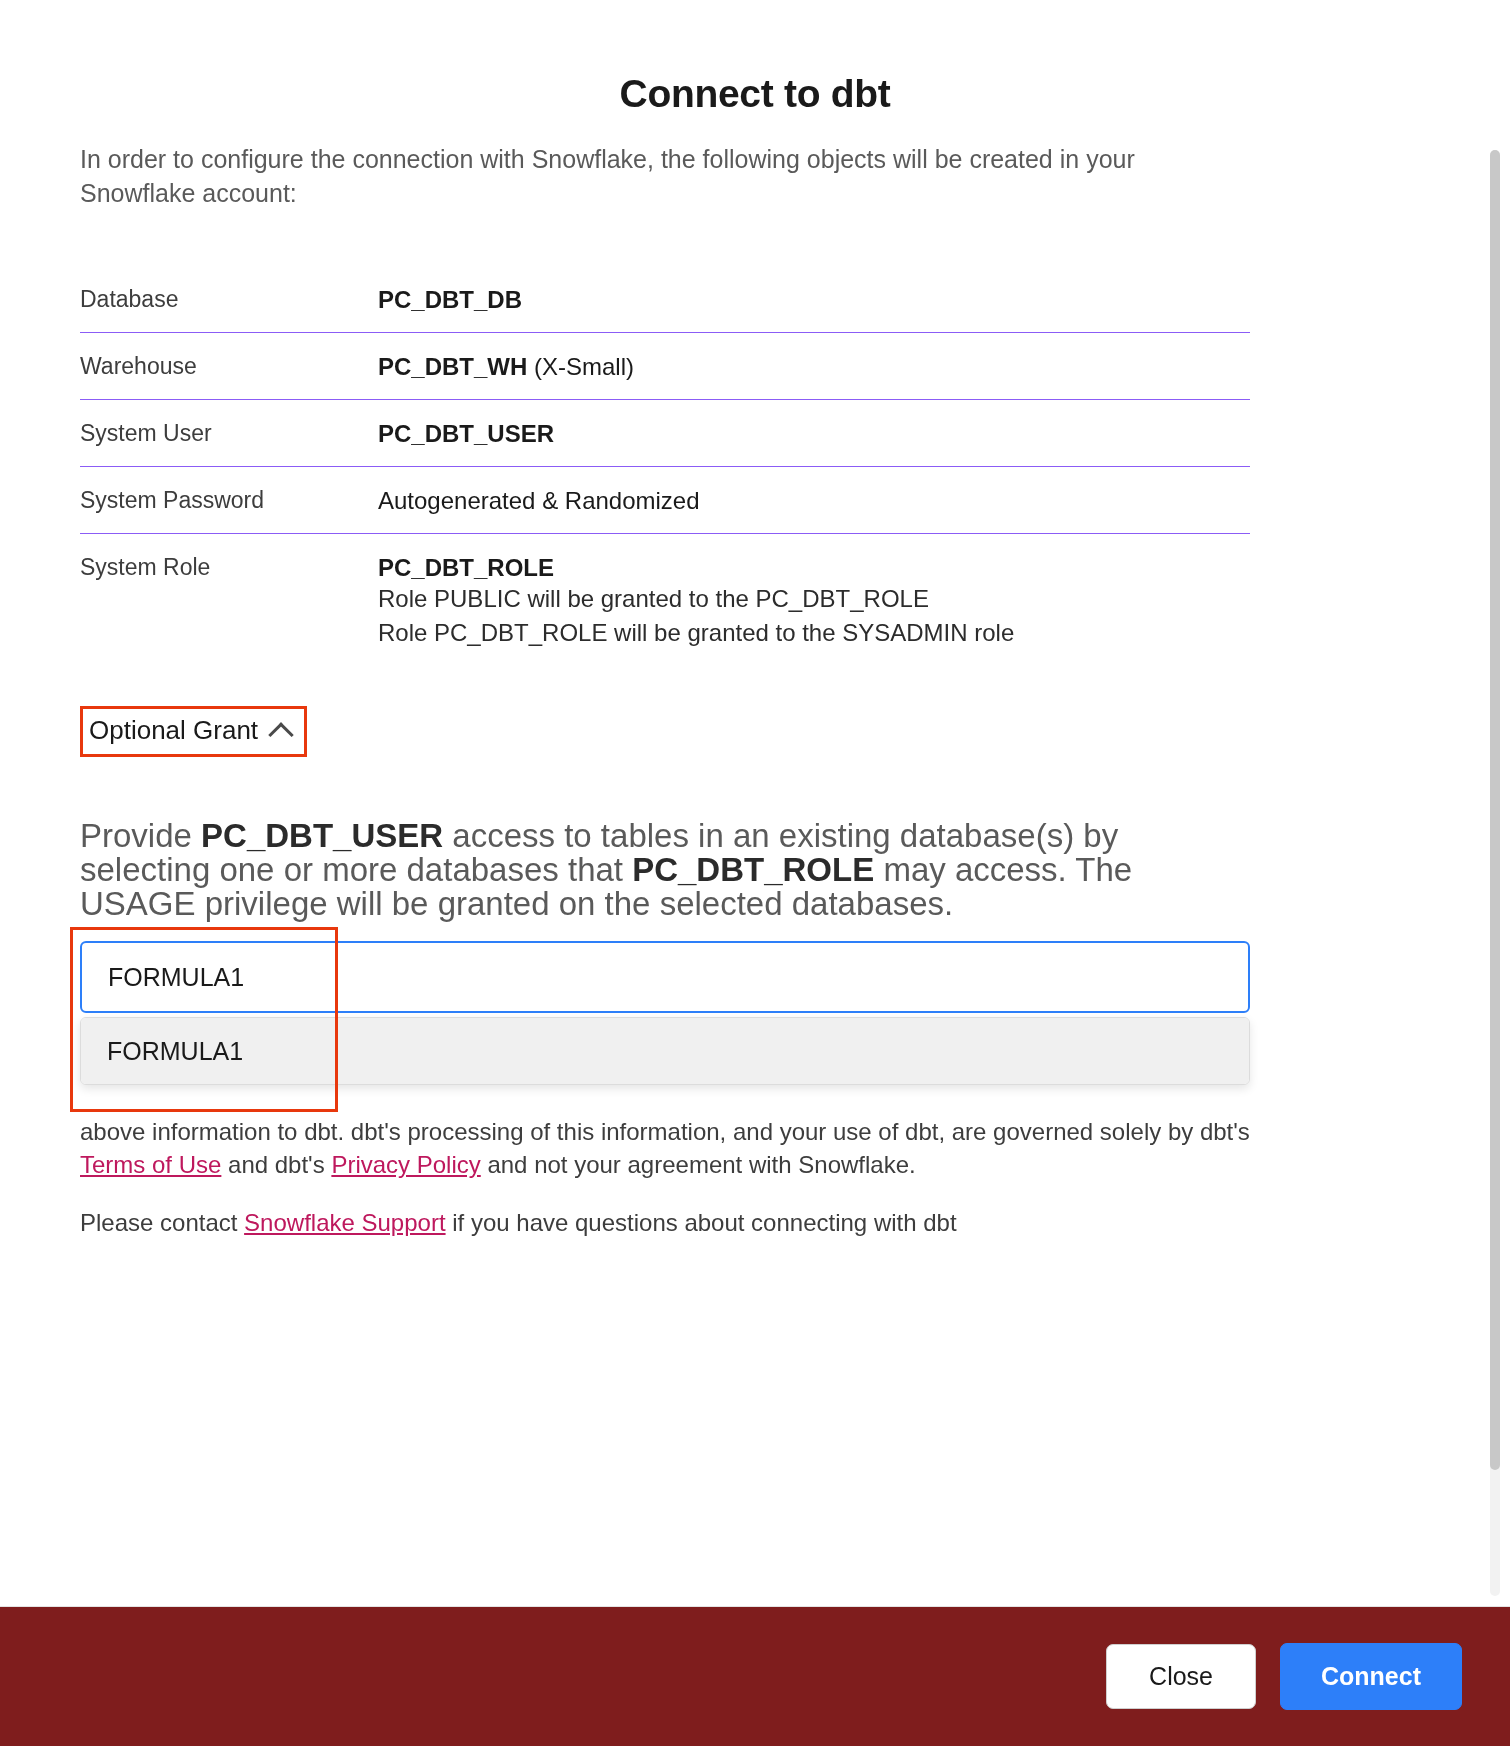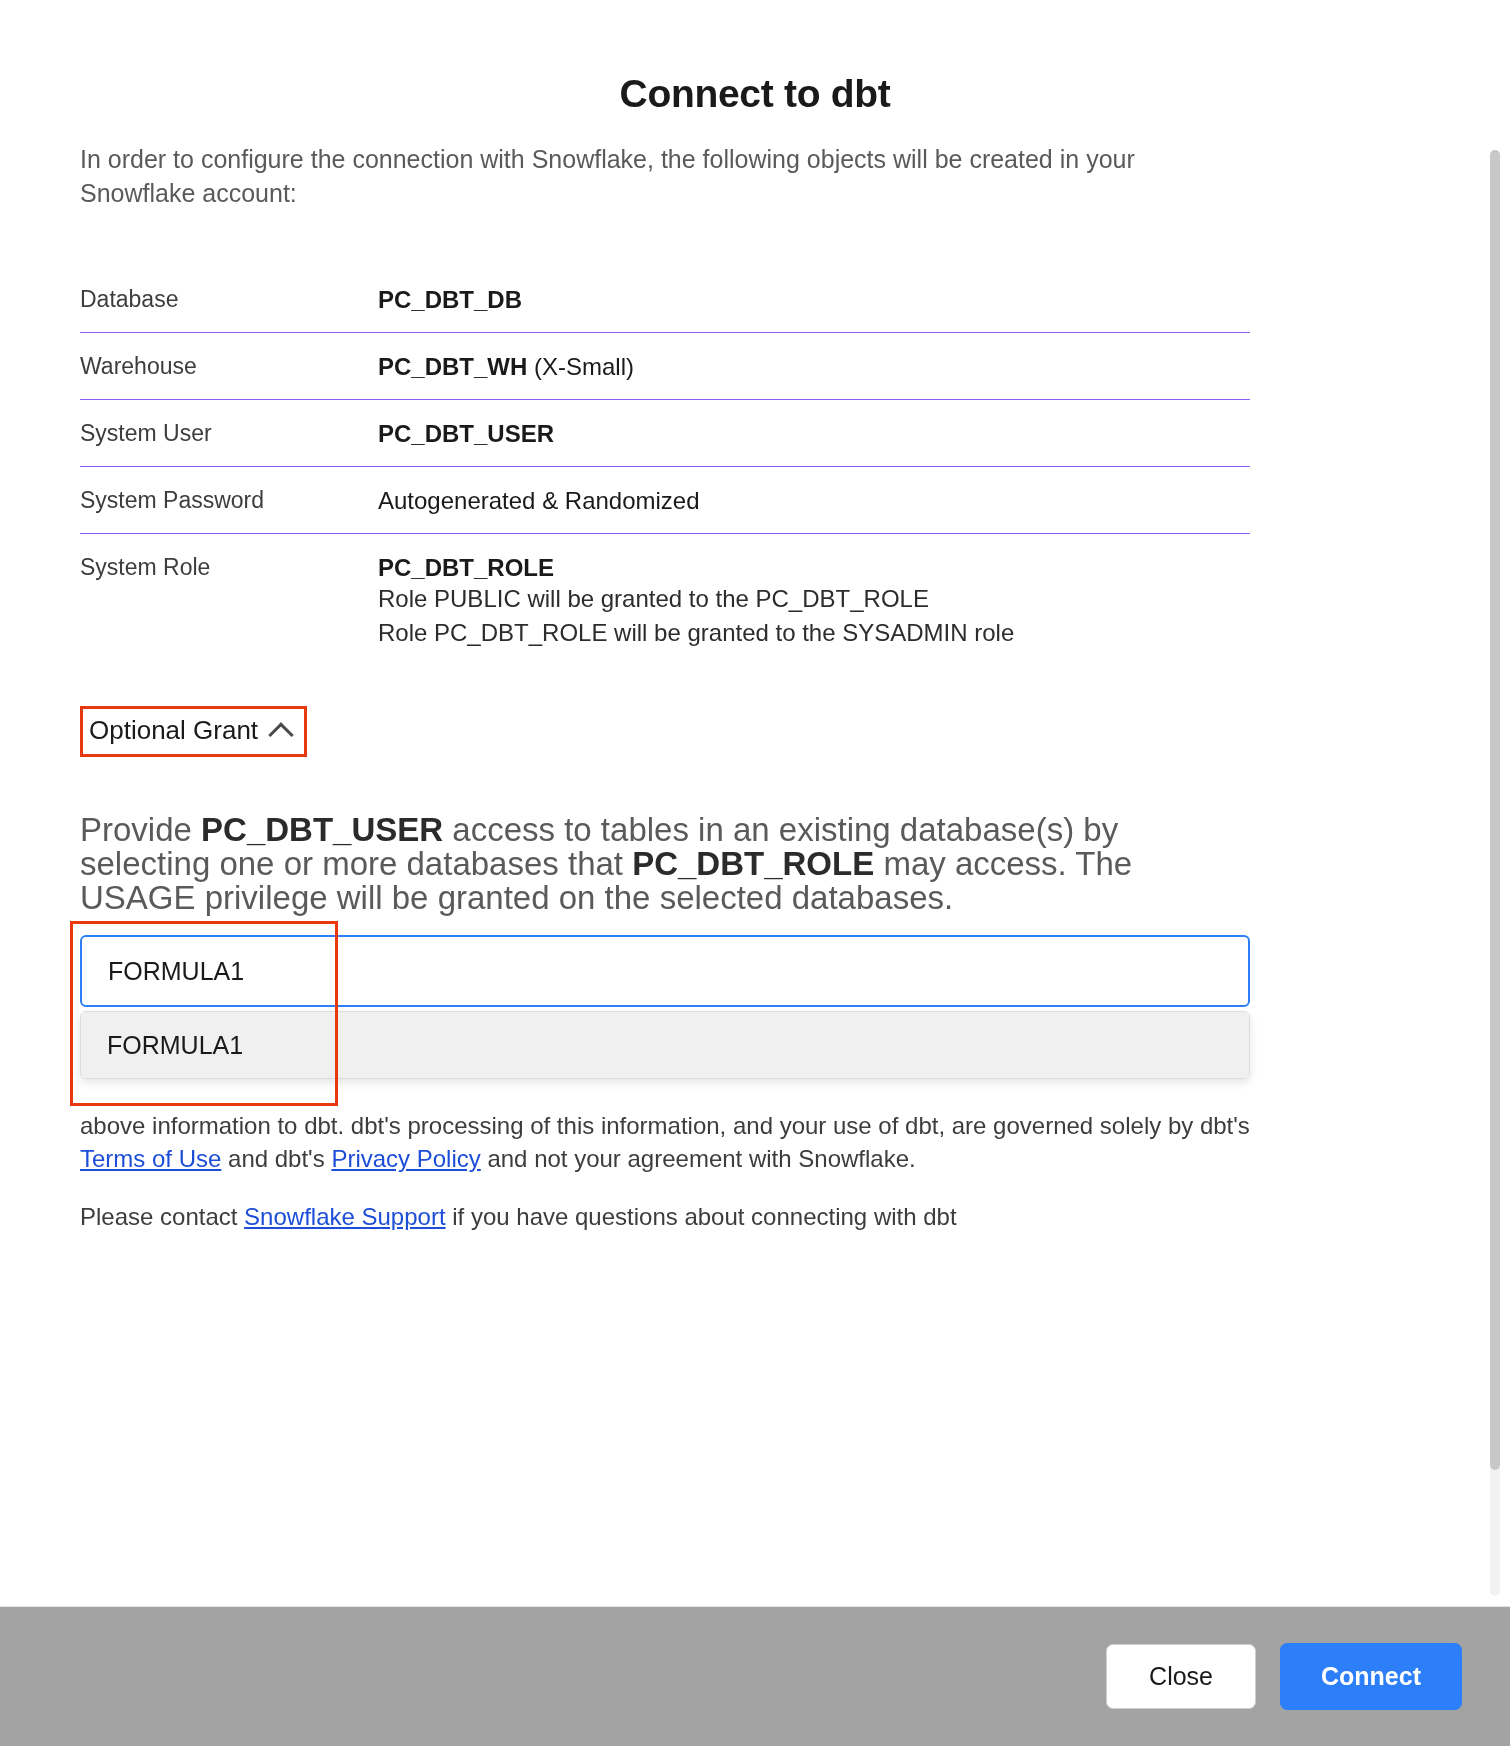--- a/index.html
+++ b/index.html
@@ -81,21 +81,21 @@
   }
   table.info tr:last-child td { border-bottom: none; }
   table.info td.label { width: 298px; font-size: 23px; color: #3d3d3d; }
   table.info td.value { font-size: 24px; color: #1a1a1a; }
   table.info td.value b { font-weight: bold; }
   .role-sub { font-size: 24px; color: #2c2c2c; line-height: 34px; }
 
   .optional-grant-wrap {
     display: inline-block;
     margin-top: 28px;
-    margin-bottom: 4px;
+    margin-bottom: 10px;
     border: 3px solid #e8380d;
     padding: 6px 14px 8px 6px;
   }
   .optional-grant {
     display: inline-flex;
     align-items: center;
     gap: 14px;
     font-size: 26px;
     color: #1a1a1a;
     cursor: pointer;
@@ -163,38 +163,38 @@
   }
 
   .legal {
     font-size: 24px;
     line-height: 33px;
     color: #3d3d3d;
     max-width: 1175px;
     margin-top: 30px;
   }
   .legal a, .contact a {
-    color: #1d4ed8;
+    color: #be185d;
   }
   .contact {
     font-size: 24px;
     color: #3d3d3d;
     margin-top: 28px;
   }
 
   .footer {
     flex: 0 0 auto;
     height: 140px;
     border-top: 1px solid #e4e4e4;
     display: flex;
     align-items: center;
     justify-content: flex-end;
     gap: 24px;
     padding-right: 48px;
-    background: #a3a3a3;
+    background: #7f1d1d;
   }
   .btn {
     font-size: 25px;
     border-radius: 7px;
     cursor: pointer;
     font-family: "Liberation Sans", sans-serif;
   }
   .btn-close {
     background: #fff;
     border: 1px solid #cfcfcf;

